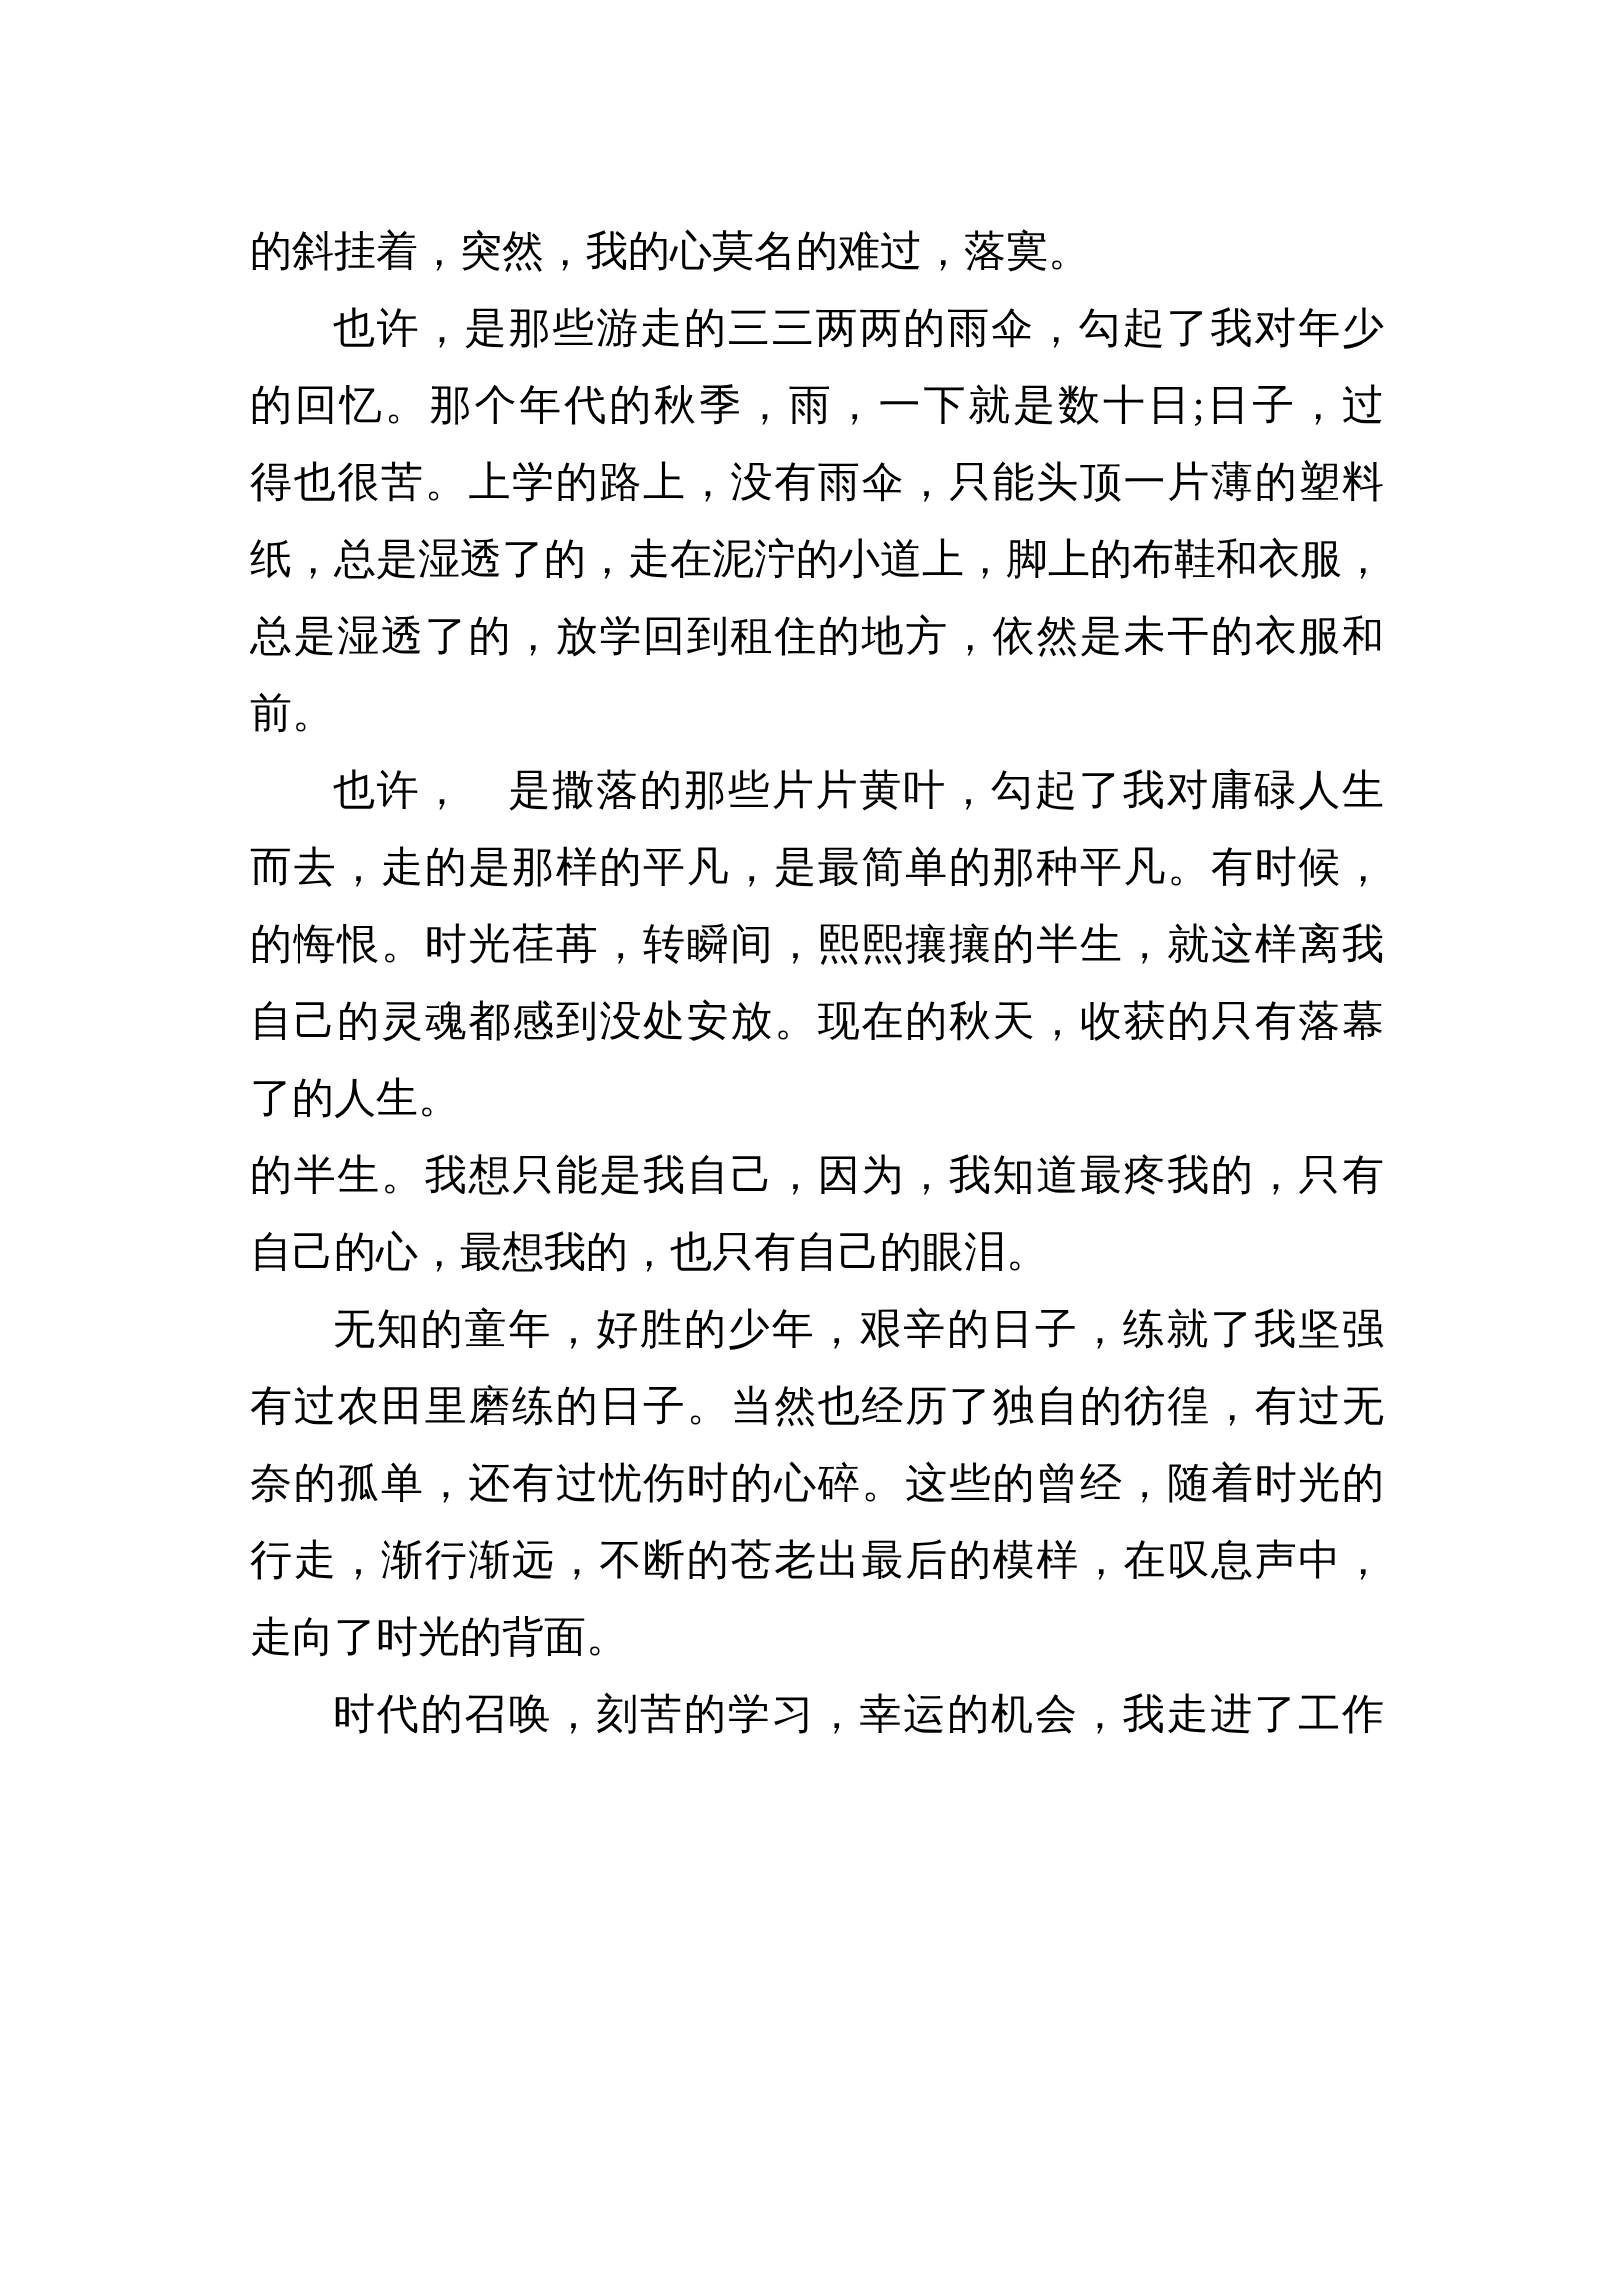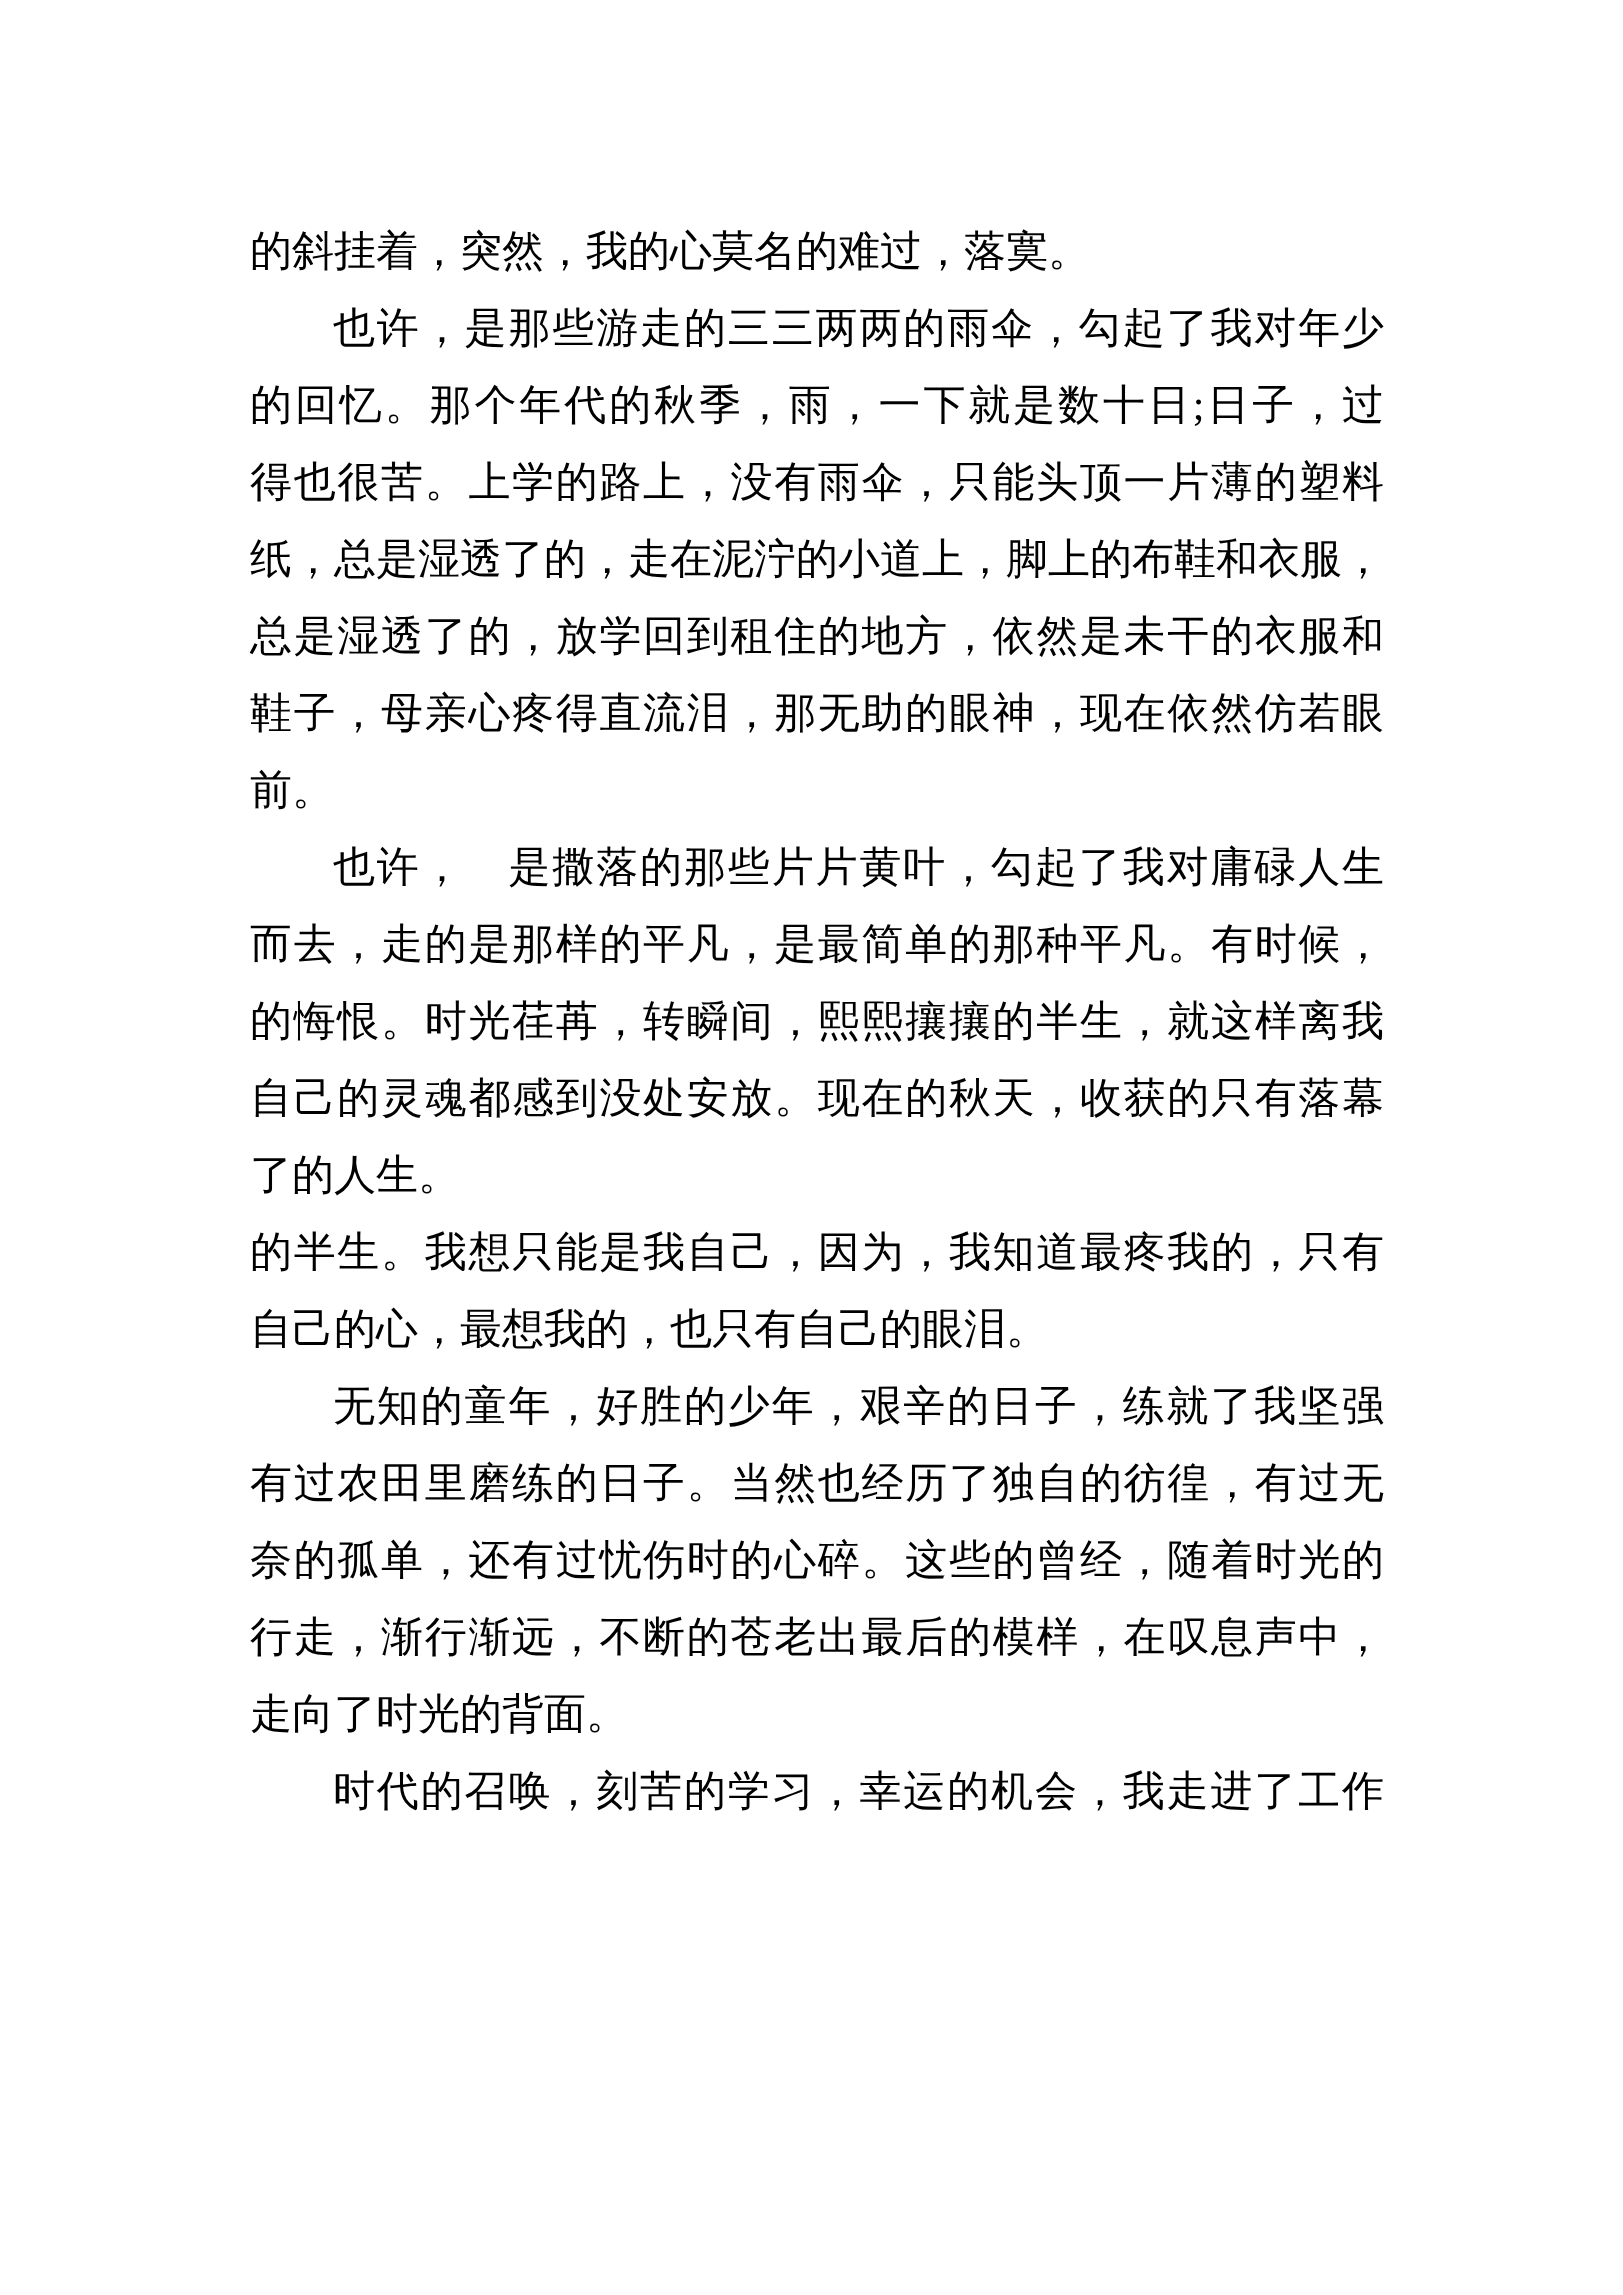--- a/index.html
+++ b/index.html
@@ -41,21 +41,20 @@
 <body>
 
 <div class="page">
   <div class="text-block">
       <div class="line para-end">的斜挂着，突然，我的心莫名的难过，落寞。</div>
       <div class="line indent">也许，是那些游走的三三两两的雨伞，勾起了我对年少</div>
       <div class="line">的回忆。那个年代的秋季，雨，一下就是数十日;日子，过</div>
       <div class="line">得也很苦。上学的路上，没有雨伞，只能头顶一片薄的塑料</div>
       <div class="line">纸，总是湿透了的，走在泥泞的小道上，脚上的布鞋和衣服，</div>
       <div class="line">总是湿透了的，放学回到租住的地方，依然是未干的衣服和</div>
-      <div class="line">鞋子，母亲心疼得直流泪，那无助的眼神，现在依然仿若眼</div>
       <div class="line para-end">前。</div>
       <div class="line indent">也许，　是撒落的那些片片黄叶，勾起了我对庸碌人生</div>
       <div class="line">而去，走的是那样的平凡，是最简单的那种平凡。有时候，</div>
       <div class="line">的悔恨。时光荏苒，转瞬间，熙熙攘攘的半生，就这样离我</div>
       <div class="line">自己的灵魂都感到没处安放。现在的秋天，收获的只有落幕</div>
       <div class="line para-end">了的人生。</div>
       <div class="line">的半生。我想只能是我自己，因为，我知道最疼我的，只有</div>
       <div class="line para-end">自己的心，最想我的，也只有自己的眼泪。</div>
       <div class="line indent">无知的童年，好胜的少年，艰辛的日子，练就了我坚强</div>
       <div class="line">有过农田里磨练的日子。当然也经历了独自的彷徨，有过无</div>

